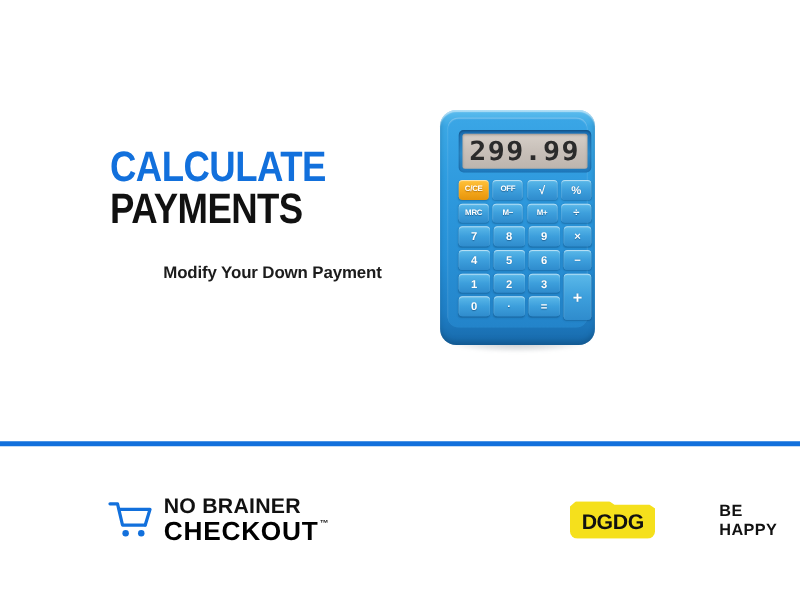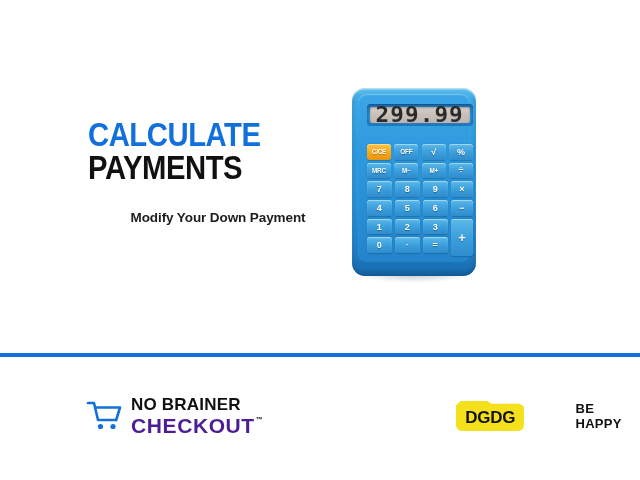--- a/index.html
+++ b/index.html
@@ -95,21 +95,21 @@
     border-radius: 9px;
     background: linear-gradient(180deg, #3aa6e6 0%, #2b96db 45%, #2384ca 100%);
     box-shadow: inset 0 1px 1px rgba(255,255,255,0.35);
   }
 
   
   #calc-display {
     position: absolute;
     left: 9px;  top: 10px;
     width: 106px;
-    height: 22px;
+    height: 34px;
     border-radius: 4px;
     background: linear-gradient(180deg, #1b6fb4 0%, #2b8ccb 55%, #1e78bb 100%);
     padding: 3px;
     box-sizing: border-box;
     box-shadow: inset 0 1px 2px rgba(0,30,60,0.45);
   }
   #calc-display-screen {
     width: 100%;
     height: 100%;
     border-radius: 2px;
@@ -228,21 +228,21 @@
     display: block;
   }
   #nbc-line2-wrap {
     display: flex;
     align-items: flex-start;
     margin-top: 2px;
   }
   #nbc-line2 {
     font-size: 21px;
     font-weight: bold;
-    color: #4c1d95;
+    color: #000000;
     letter-spacing: 0.6px;
     display: block;
   }
   #nbc-tm {
     font-size: 7px;
     font-weight: bold;
     color: #111111;
     margin-left: 1px;
     margin-top: 1px;
   }

